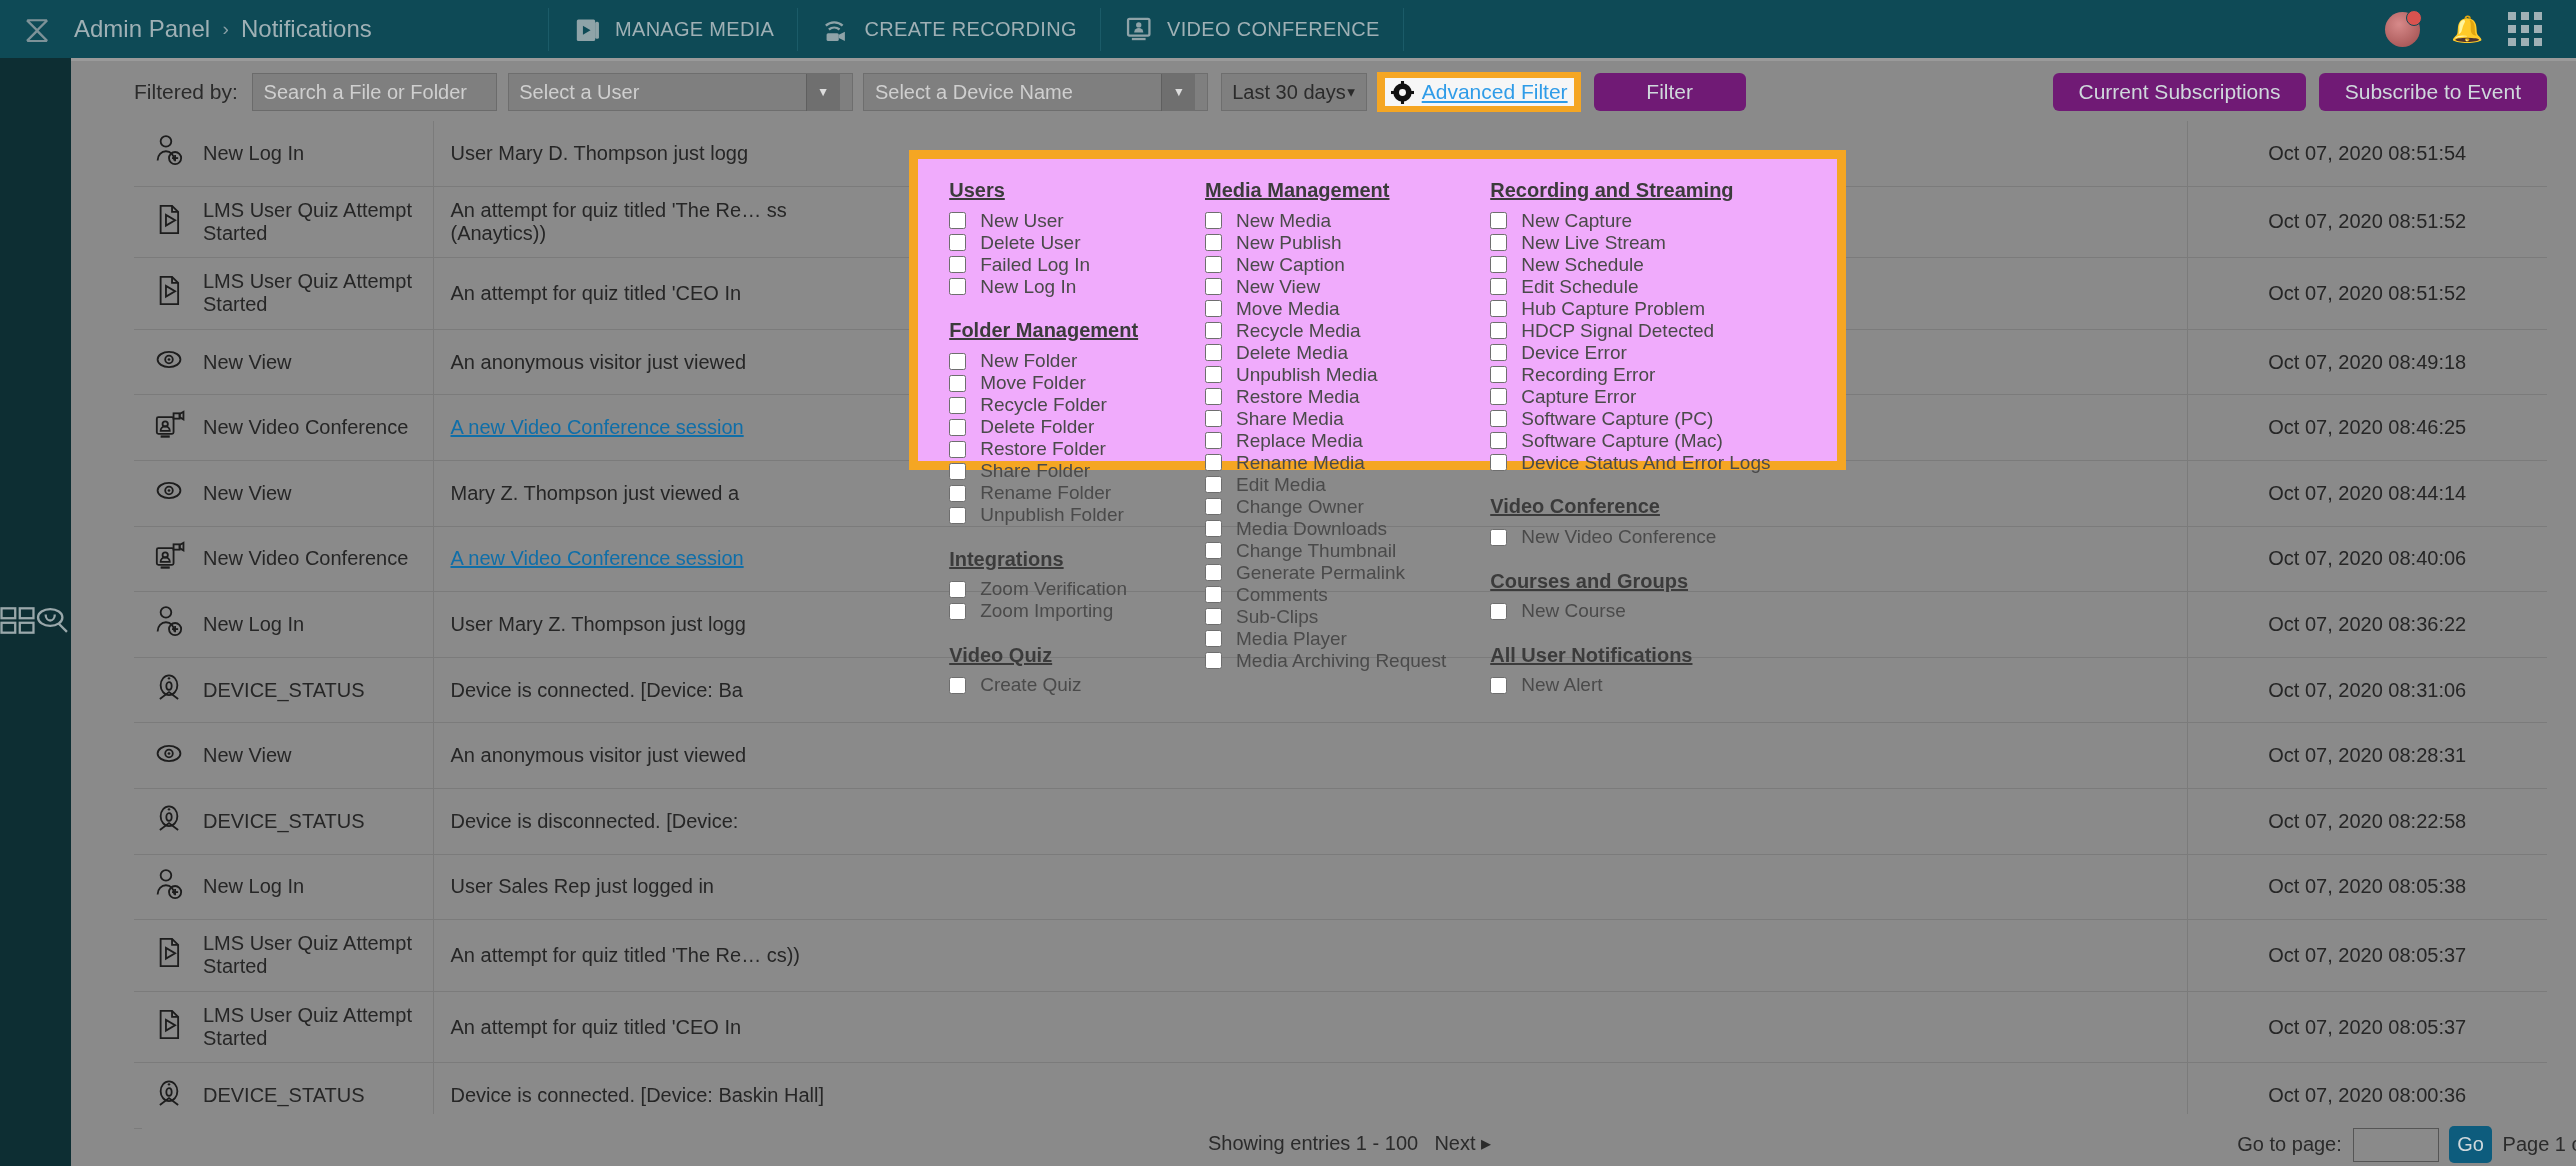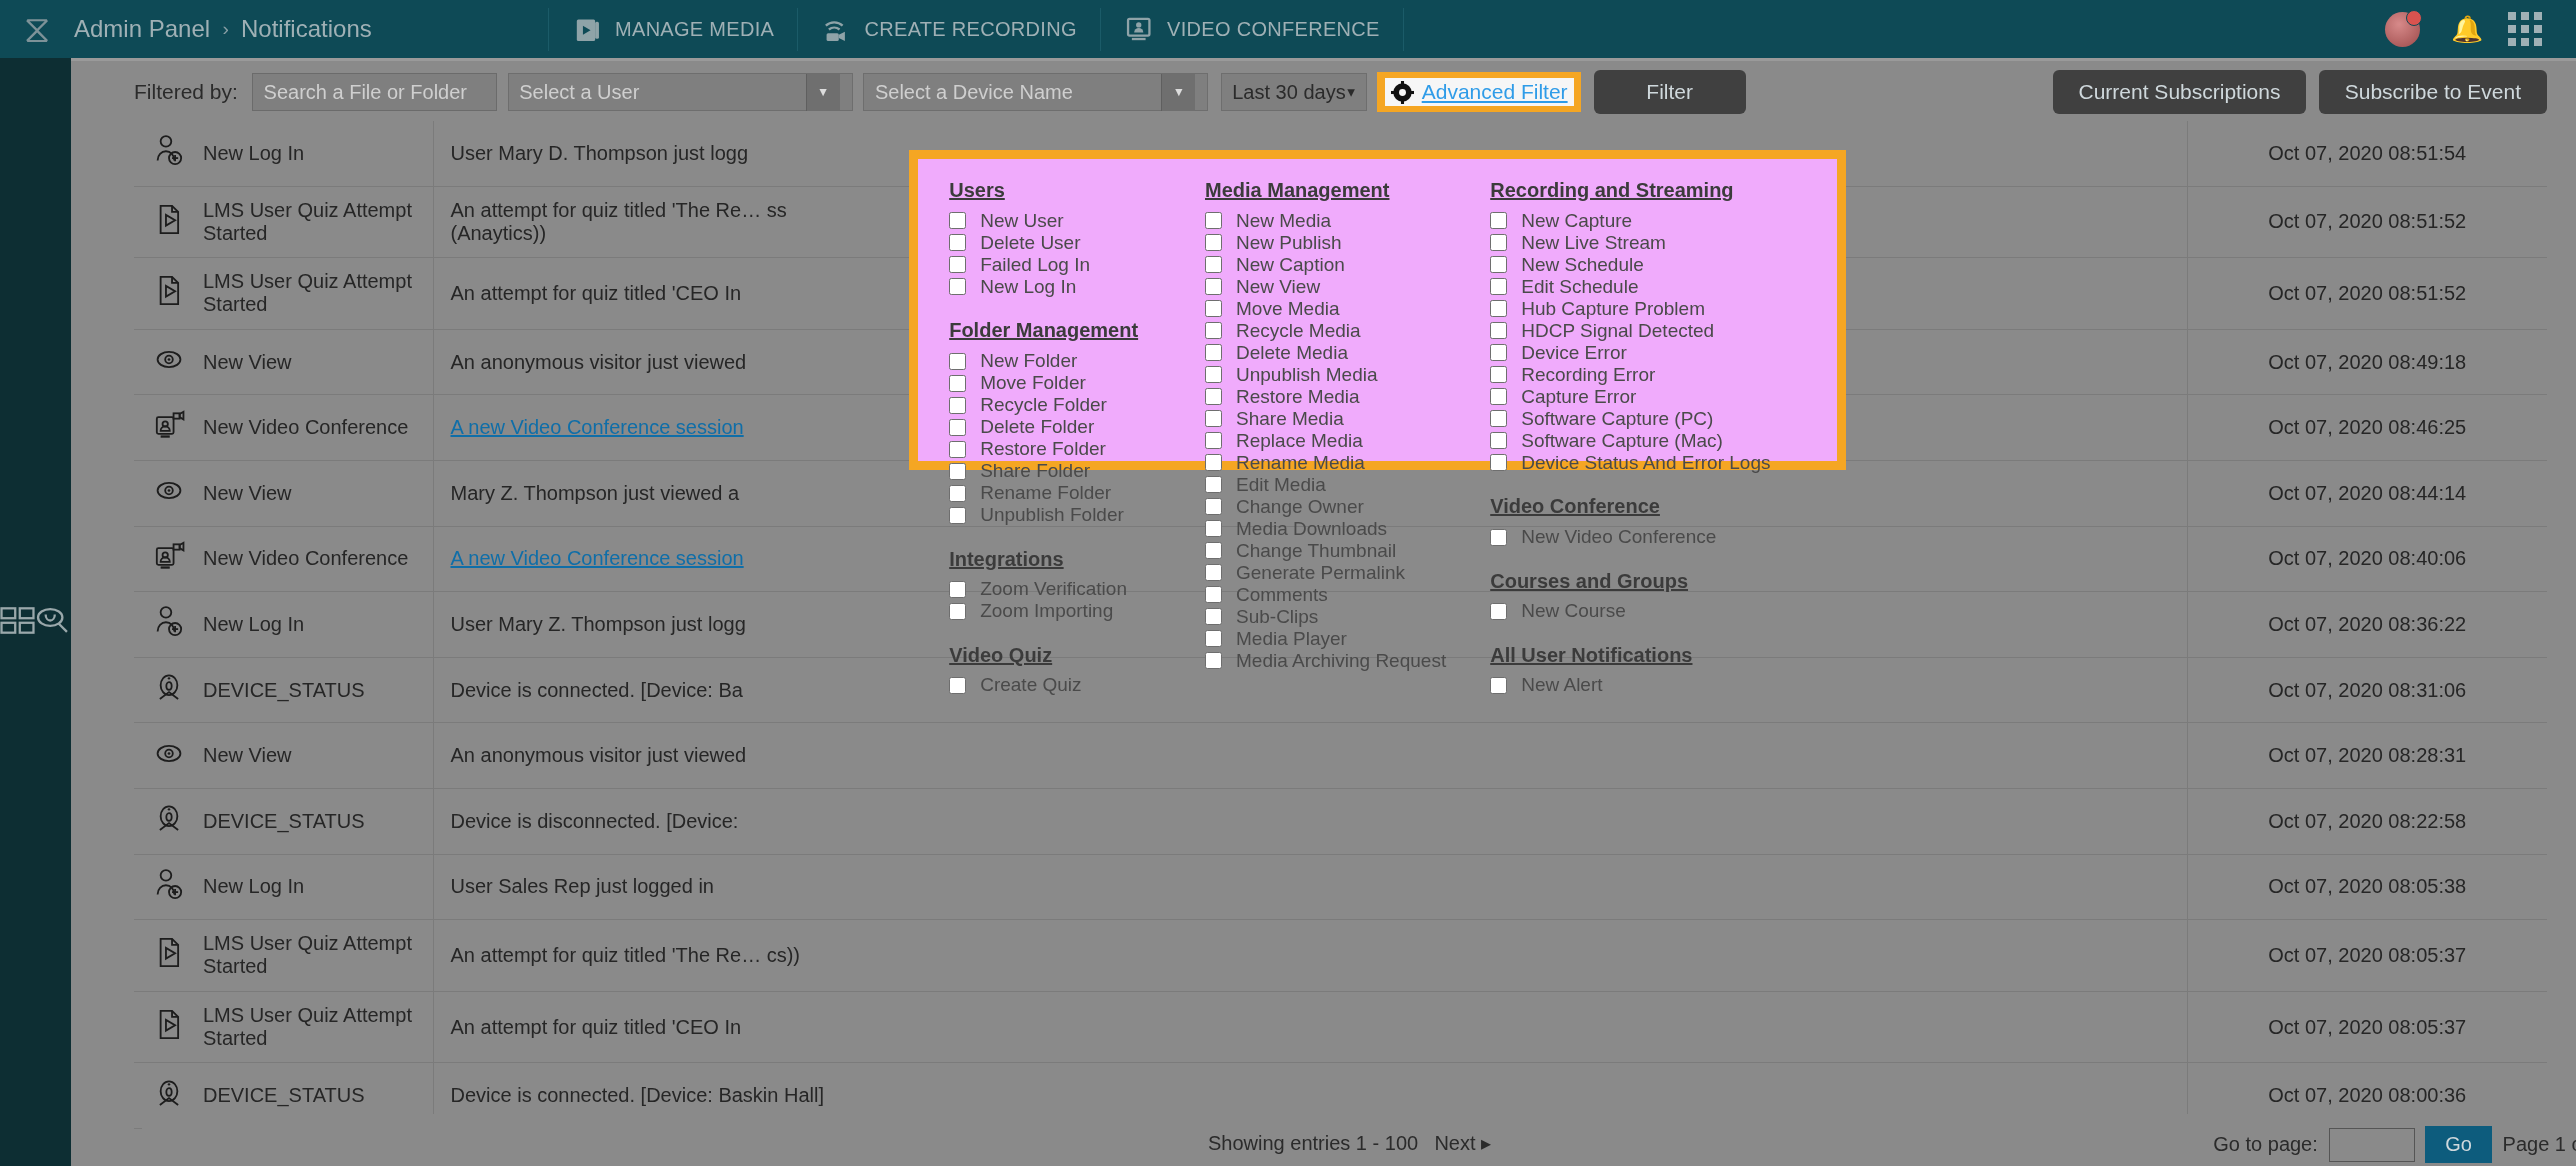--- a/index.html
+++ b/index.html
@@ -61,22 +61,22 @@
   .ctrl.select .caret-box { width: 34px; height: 37px; background:#6f6f6f; display:flex;
      align-items:center; justify-content:center; border-left:0.8px solid #5f5f5f; color:#ddd; font-size:12.3px;}
   .ctrl.daterange { width: 146px; margin-left: 12.3px; justify-content: space-between; color:#2b2b2b; }
   .adv-wrap {
     margin-left: 10.7px; background: #f5a623; padding: 6.1px 7.7px; display:flex; align-items:center;
   }
   .adv-inner { background:#f6f6f6; padding: 2.3px 6.1px; display:flex; align-items:center; gap:7.7px; }
   .gear { width: 23px; height: 23px; }
   .adv-link { color:#2f9ce8; font-size:21px; text-decoration: underline; white-space: nowrap; }
   .btn-primary {
-    background:#404040; color:#cfd8dc; font-size:21px; border:none; border-radius:6.1px;
-    height:44px; padding: 0 31px; display:flex; align-items:center; justify-content:center;
+    background:#701a75; color:#cfd8dc; font-size:21px; border:none; border-radius:6.1px;
+    height:38px; padding: 0 31px; display:flex; align-items:center; justify-content:center;
   }
   .btn-filter { margin-left: 12.3px; width: 152px; }
   .right-btns { margin-left: auto; display:flex; gap: 12.3px; padding-right: 29px; }
   .btn-sub { padding: 0 26px; }
 
   
   .tablewrap { position:absolute; top:58px; left:63px; width: 2413px; }
   table { border-collapse: collapse; width: 2413px; table-layout: fixed; }
   td { border-bottom: 0.8px solid #7b7b7b; border-right: 0.8px solid #7b7b7b;
        color:#262626; font-size: 20px; vertical-align: middle; }
@@ -106,22 +106,22 @@
   .cbx { width: 17px; height: 17px; border: 1.5px solid #6e6e6e; border-radius: 2.3px; background:#fff; flex: 0 0 auto; }
   .adv-lbl { font-size: 19px; color:#4a4a4a; white-space: nowrap; }
 
   
   .footer { position:absolute; left:71px; bottom:0; width:2505px; height: 58px; background:#8a8a8a; }
   .showing { position:absolute; left: 1066px; top: 17px; font-size:20px; color:#2b2b2b; }
   .nextlink { color:#2b2b2b; margin-left: 10.7px; }
   .gotowrap { position:absolute; right: 31px; top: 12.3px; display:flex; align-items:center; gap: 10.7px; }
   .gotolabel { font-size:20px; color:#2b2b2b; }
   .gotoinput { width: 86px; height: 34px; background:#8a8a8a; border: 0.8px solid #555; }
-  .gobtn { background:#0d5c7d; color:#cfd8dc; font-size:20px; border:none; border-radius:0;
-           height:37px; padding: 0 20px; }
+  .gobtn { background:#0d5c7d; color:#cfd8dc; font-size:20px; border:none; border-radius:5px;
+           height:37px; padding: 0 8px; }
   .pageof { font-size:20px; color:#2b2b2b; }
   .topline { position:absolute; left:71px; top:58px; width:2505px; height:3.1px; background:#9a9a9a; }
 </style>
 </head>
 <body>
 
 <div id="app">
 
   <div class="topbar">
     <div class="logo-wrap">

